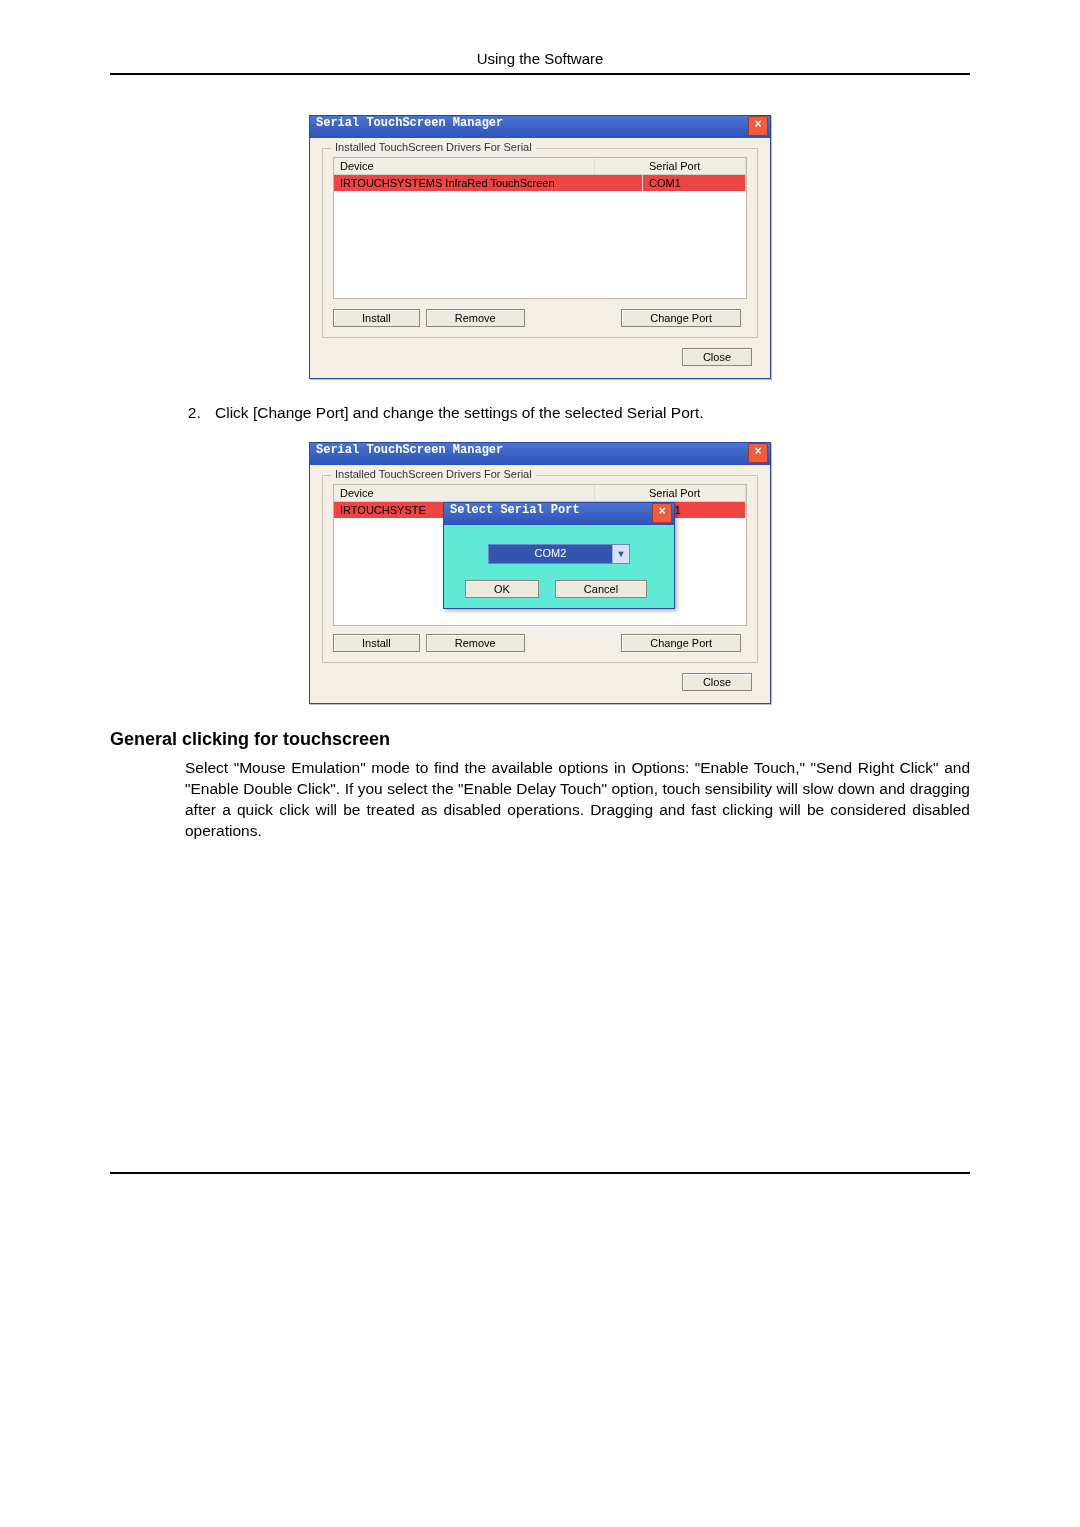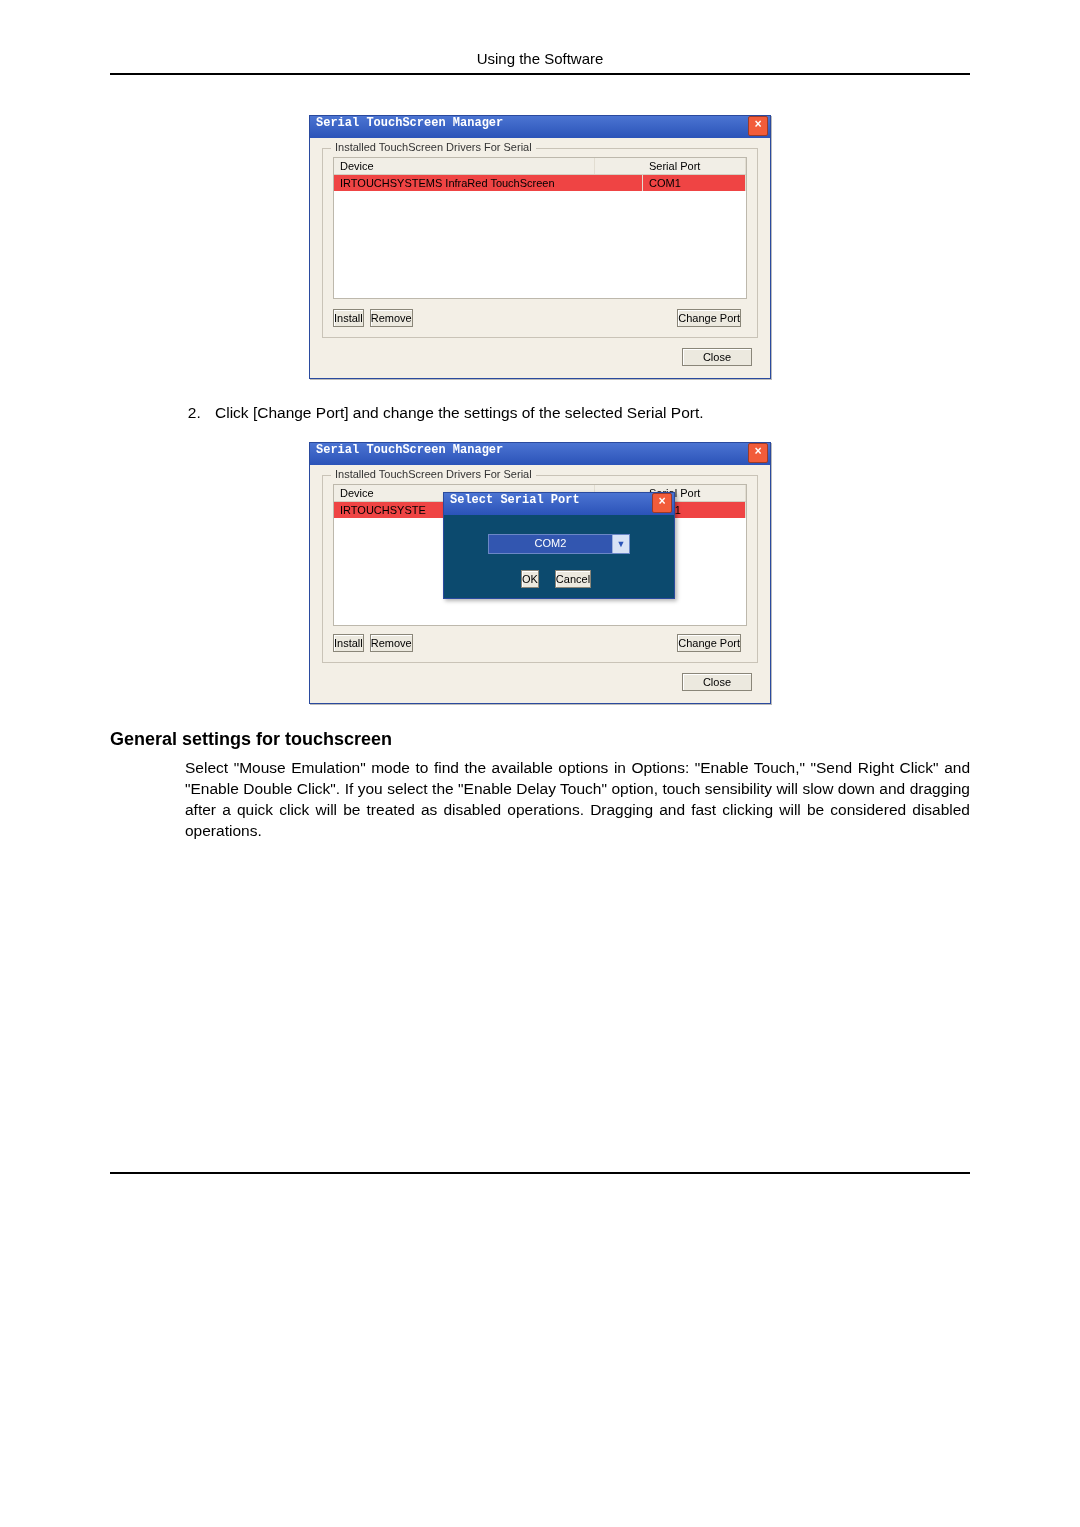--- a/index.html
+++ b/index.html
@@ -94,39 +94,39 @@
     font-size: 11px;
     background: #ef4444;
   }
   .btnrow {
     display: flex;
     margin-top: 10px;
     align-items: center;
   }
   .winbtn {
     font-size: 11px;
-    padding: 2px 0;
+    padding: 2px 28px;
     background: #ece9df;
     border: 1px solid #8a8679;
     box-shadow: inset 1px 1px 0 #fff;
     margin-right: 6px;
   }
   .btnrow .spacer { flex: 1; }
   .closerow {
     display: flex;
     justify-content: flex-end;
     margin-top: 10px;
   }
   .inner-dialog {
     position: absolute;
     left: 110px;
-    top: 8px;
+    top: 18px;
     width: 230px;
     border: 1px solid #2a4a9e;
-    background: #0c4a6e;
+    background: #5eead4;
     box-shadow: 2px 2px 4px rgba(0,0,0,0.3);
   }
   .inner-dialog .titlebar {
     font-size: 12px;
   }
   .inner-body {
     padding: 18px 14px 10px 14px;
     text-align: center;
   }
   .combo {
@@ -278,17 +278,17 @@
             <button class="winbtn">Change Port</button>
           </div>
         </div>
         <div class="closerow">
           <button class="winbtn" style="padding:2px 20px">Close</button>
         </div>
       </div>
     </div>
   </div>
 
-  <h3 class="sect" style="margin-top:8px">General settings for touchscreen</h3>
+  <h3 class="sect" style="margin-top:8px">General clicking for touchscreen</h3>
   <div class="bodytext">Select "Mouse Emulation" mode to find the available options in Options: "Enable Touch," "Send Right Click" and "Enable Double Click". If you select the "Enable Delay Touch" option, touch sensibility will slow down and dragging after a quick click will be treated as disabled operations. Dragging and fast clicking will be considered disabled operations.</div>
 
   <div class="footer-rule"></div>
 </div>
 
 </body></html>

